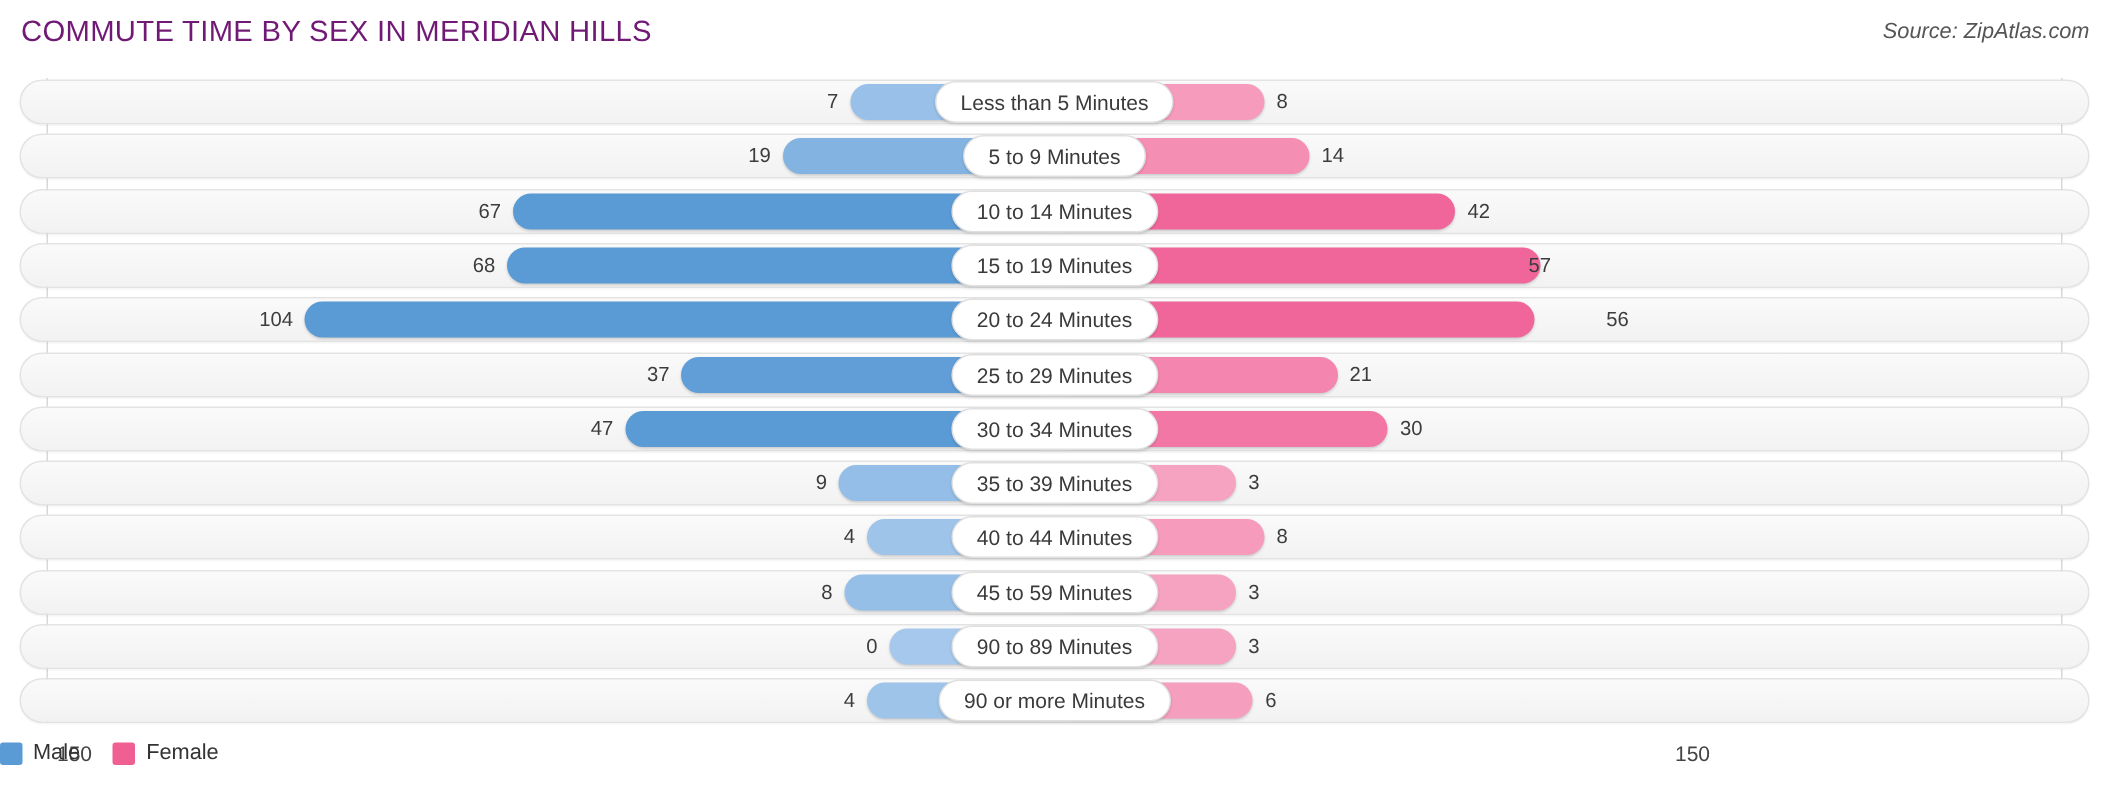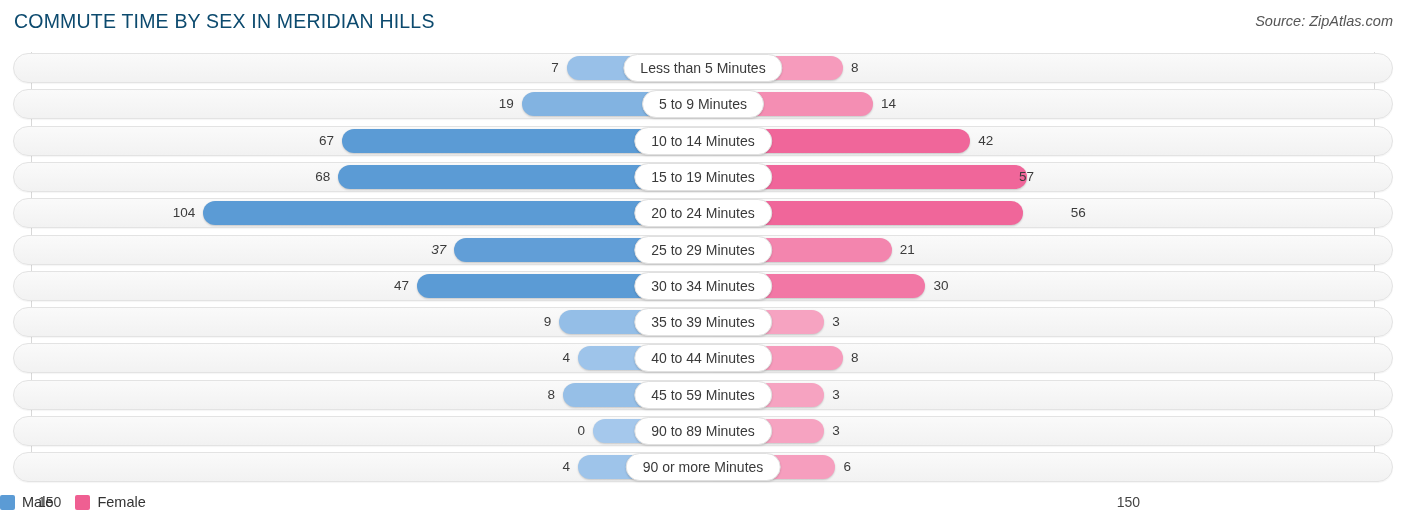--- a/index.html
+++ b/index.html
@@ -27,21 +27,21 @@
     top: 0; left: 0;
     width: 1406px;
     height: 46px;
   }
   .chart-title {
     position: absolute;
     left: 14px;
     top: 10px;
     font-size: 19.5px;
     letter-spacing: .2px;
-    color: #0c4a6e;
+    color: #701a75;
     font-weight: 400;
     white-space: nowrap;
   }
   .chart-source {
     position: absolute;
     right: 13px;
     top: 13px;
     font-size: 14.5px;
     font-style: italic;
     color: #555555;
@@ -233,21 +233,21 @@
         <div class="val male" style="right: 1197.65px;">104</div>
         <div class="val female" style="left: 1017.81px; margin-left: 40px;">56</div>
         <div class="center-pill">
           <span>20 to 24 Minutes</span>
         </div>
       </div>
       <div class="row" style="top: 182.5px;"></div>
       <div class="bars" style="top: 182.5px;">
         <div class="bar male" style="width: 248.627px; background: rgb(97, 158, 215);"></div>
         <div class="bar female" style="width: 188.68px; background: rgb(243, 133, 174);"></div>
-        <div class="val male" style="right: 946.627px; font-style: italic;">37</div>
+        <div class="val male" style="right: 946.627px;">37</div>
         <div class="val female" style="left: 886.68px;">21</div>
         <div class="center-pill">
           <span>25 to 29 Minutes</span>
         </div>
       </div>
       <div class="row" style="top: 218.8px;"></div>
       <div class="bars" style="top: 218.8px;">
         <div class="bar male" style="width: 286.093px; background: rgb(91, 155, 213);"></div>
         <div class="bar female" style="width: 222.4px; background: rgb(242, 119, 165);"></div>
         <div class="val male" style="right: 984.093px;">47</div>

